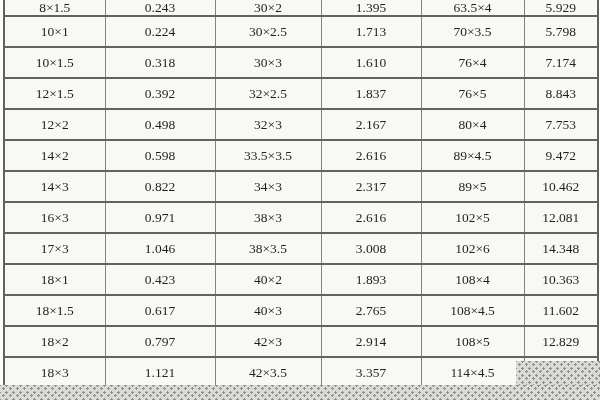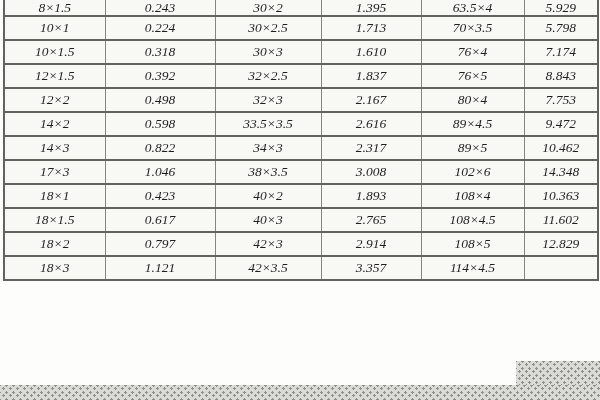--- a/index.html
+++ b/index.html
@@ -9,37 +9,36 @@
     background:#fdfdfc;
     overflow:hidden;
     font-family:"Liberation Serif","DejaVu Serif",serif;
   }
   #spec-table{
     position:absolute;
     left:3px;top:0;
     width:594px;
     border-collapse:collapse;
     table-layout:fixed;
-    font-style:italic;
   }
   #spec-table td{
     border-left:1px solid var(--v-border,#858580);
     border-right:1px solid var(--v-border,#858580);
     border-top:2px solid var(--h-border,#62625e);
     border-bottom:2px solid var(--h-border,#62625e);
     background:var(--cell-bg,#f8f8f5);
     color:var(--text-color,#1f1f1f);
     font-size:13.5px;
     text-align:center;
     vertical-align:middle;
     padding:0;
     overflow:hidden;
     white-space:nowrap;
   }
-  #spec-table tr{height:24px;}
+  #spec-table tr{height:31px;}
   #spec-table tr.first-row{height:16px;}
   #spec-table tr.first-row td{border-top:none;line-height:15px;}
   #spec-table{border-left:2px solid var(--h-border,#62625e);border-right:2px solid var(--h-border,#62625e);}
   col.c1{width:101px;} col.c2{width:110px;} col.c3{width:106px;}
   col.c4{width:100px;} col.c5{width:103px;} col.c6{width:74px;}
   .texture{
     position:absolute;
     background-color:var(--texture-bg,#dadad6);
     background-image:
       radial-gradient(var(--texture-dot,#8f8f8a) 1px, transparent 1.3px),
@@ -114,20 +113,28 @@
         </tr>
         <tr>
           <td>14×3</td>
           <td>0.822</td>
           <td>34×3</td>
           <td>2.317</td>
           <td>89×5</td>
           <td>10.462</td>
         </tr>
         <tr>
+          <td>16×3</td>
+          <td>0.971</td>
+          <td>38×3</td>
+          <td>2.616</td>
+          <td>102×5</td>
+          <td>12.081</td>
+        </tr>
+        <tr>
           <td>17×3</td>
           <td>1.046</td>
           <td>38×3.5</td>
           <td>3.008</td>
           <td>102×6</td>
           <td>14.348</td>
         </tr>
         <tr>
           <td>18×1</td>
           <td>0.423</td>

